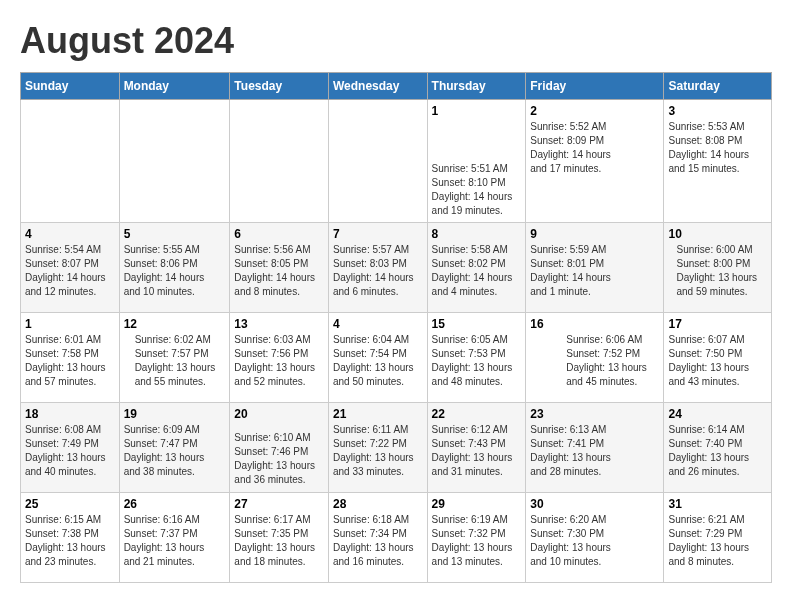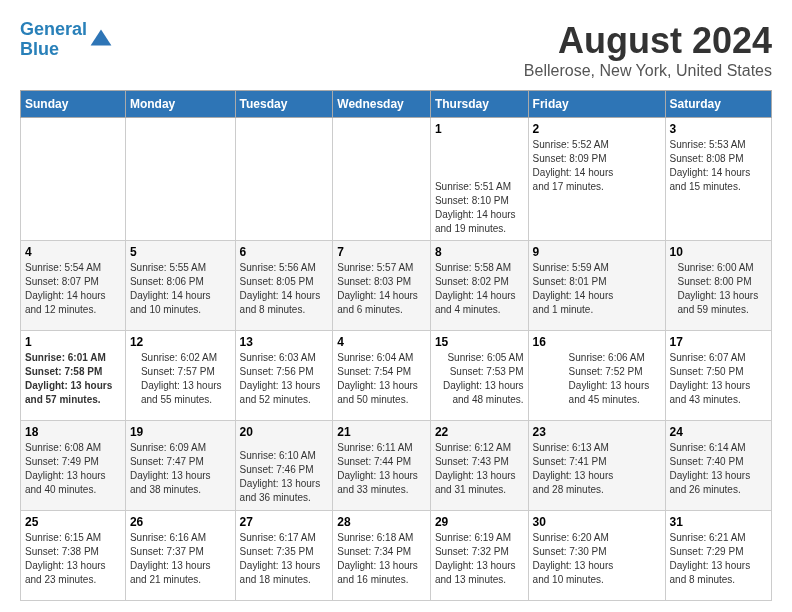--- a/index.html
+++ b/index.html
@@ -81,36 +81,22 @@
       line-height: 1.4;
     }
     .empty-cell {
       background: #fff !important;
     }
   </style>
 </head>
 <body>
 
 <div class="header">
-  <div class="logo">
-    <div>
-      <div style="display:flex;align-items:center;">
-        <div class="logo-text">
-          <span>General</span><br>
-          <span style="color:#2980b9;">Blue</span>
-        </div>
-        <svg class="logo-icon" viewBox="0 0 30 30" xmlns="http://www.w3.org/2000/svg">
-          <polygon points="15,2 28,22 2,22" fill="#2e75b6"></polygon>
-        </svg>
-      </div>
-    </div>
-  </div>
   <div class="title-block">
     <div class="main-title">August 2024</div>
-    <div class="subtitle">Bellerose, New York, United States</div>
   </div>
 </div>
 
 <table>
   <thead>
     <tr id="header-row">
     <th>Sunday</th>
         <th>Monday</th>
         <th>Tuesday</th>
         <th>Wednesday</th>
@@ -194,21 +180,21 @@
           <div class="day-number">10</div>
           <div class="day-info" style="white-space: pre-line; margin-left: 8px;">Sunrise: 6:00 AM
 Sunset: 8:00 PM
 Daylight: 13 hours
 and 59 minutes.</div>
         </td>
       </tr>
       <tr>
         <td>
           <div class="day-number">1</div>
-          <div class="day-info" style="white-space: pre-line; font-weight: bold;">Sunrise: 6:01 AM
+          <div class="day-info" style="white-space: pre-line;">Sunrise: 6:01 AM
 Sunset: 7:58 PM
 Daylight: 13 hours
 and 57 minutes.</div>
         </td>
         <td>
           <div class="day-number">12</div>
           <div class="day-info" style="white-space: pre-line; margin-left: 11px;">Sunrise: 6:02 AM
 Sunset: 7:57 PM
 Daylight: 13 hours
 and 55 minutes.</div>
@@ -222,21 +208,21 @@
         </td>
         <td>
           <div class="day-number">4</div>
           <div class="day-info" style="white-space: pre-line;">Sunrise: 6:04 AM
 Sunset: 7:54 PM
 Daylight: 13 hours
 and 50 minutes.</div>
         </td>
         <td>
           <div class="day-number">15</div>
-          <div class="day-info" style="white-space: pre-line; text-align: right;">Sunrise: 6:05 AM
+          <div class="day-info" style="white-space: pre-line;">Sunrise: 6:05 AM
 Sunset: 7:53 PM
 Daylight: 13 hours
 and 48 minutes.</div>
         </td>
         <td>
           <div class="day-number">16</div>
           <div class="day-info" style="white-space: pre-line; margin-left: 36px;">Sunrise: 6:06 AM
 Sunset: 7:52 PM
 Daylight: 13 hours
 and 45 minutes.</div>
@@ -267,21 +253,21 @@
         <td>
           <div class="day-number">20</div>
           <div class="day-info" style="white-space: pre-line; margin-top: 10px;">Sunrise: 6:10 AM
 Sunset: 7:46 PM
 Daylight: 13 hours
 and 36 minutes.</div>
         </td>
         <td>
           <div class="day-number">21</div>
           <div class="day-info" style="white-space: pre-line;">Sunrise: 6:11 AM
-Sunset: 7:44 PM
+Sunset: 7:22 PM
 Daylight: 13 hours
 and 33 minutes.</div>
         </td>
         <td>
           <div class="day-number">22</div>
           <div class="day-info" style="white-space: pre-line;">Sunrise: 6:12 AM
 Sunset: 7:43 PM
 Daylight: 13 hours
 and 31 minutes.</div>
         </td>

